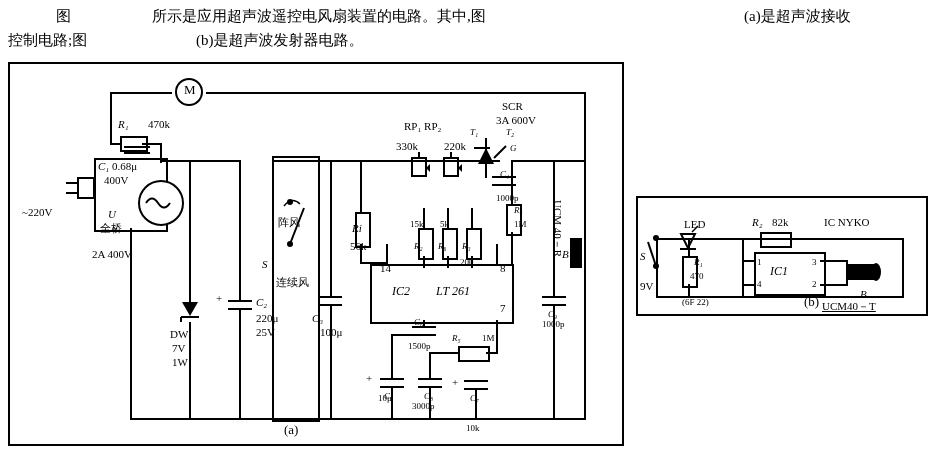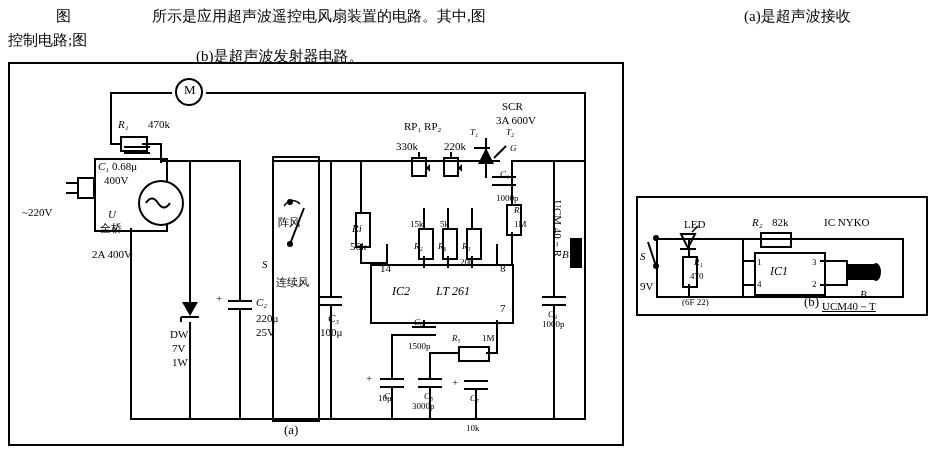--- a/index.html
+++ b/index.html
@@ -18,21 +18,21 @@
   .ic{position:absolute;border:2px solid #000;background:#fff;}
   .icname{position:absolute;font-size:12px;font-style:italic;}
 </style>
 </head>
 <body>
 
 <div class="cap" style="left:56px;top:6px;">图</div>
 <div class="cap" style="left:152px;top:6px;">所示是应用超声波遥控电风扇装置的电路。其中,图</div>
 <div class="cap" style="left:744px;top:6px;">(a)是超声波接收</div>
 <div class="cap" style="left:8px;top:30px;">控制电路;图</div>
-<div class="cap" style="left:196px;top:46px;">(b)是超声波发射器电路。</div>
+<div class="cap" style="left:196px;top:30px;">(b)是超声波发射器电路。</div>
 
 <div class="box" style="left:8px;top:62px;width:612px;height:380px;"></div>
 <div class="box" style="left:636px;top:196px;width:288px;height:116px;"></div>
 
 <div class="wire h" style="left:110px;top:92px;width:62px;"></div>
 <div class="wire h" style="left:206px;top:92px;width:378px;"></div>
 <div class="wire v" style="left:110px;top:92px;height:52px;"></div>
 <div class="wire h" style="left:110px;top:143px;width:12px;"></div>
 <div class="wire h" style="left:142px;top:143px;width:20px;"></div>
 <div class="wire v" style="left:160px;top:143px;height:20px;"></div>
@@ -102,21 +102,21 @@
   <path d="M2 10 q8 -10 16 -2" fill="none" stroke="#000" stroke-width="1.5"></path>
 </svg>
 <div class="lbl" style="left:278px;top:216px;">阵风</div>
 <div class="lbl it" style="left:262px;top:258px;">S</div>
 <div class="lbl" style="left:276px;top:276px;">连续风</div>
 
 <div class="wire v" style="left:330px;top:160px;height:136px;"></div>
 <div class="wire h" style="left:320px;top:296px;width:22px;"></div>
 <div class="wire h" style="left:320px;top:304px;width:22px;"></div>
 <div class="wire v" style="left:330px;top:304px;height:114px;"></div>
-<div class="lbl it" style="left:328px;top:312px;">C₃</div>
+<div class="lbl it" style="left:312px;top:312px;">C₃</div>
 <div class="lbl" style="left:320px;top:326px;">100μ</div>
 
 <div class="box" style="left:355px;top:212px;width:12px;height:32px;"></div>
 <div class="wire v" style="left:360px;top:160px;height:54px;"></div>
 <div class="wire v" style="left:360px;top:244px;height:20px;"></div>
 <div class="lbl it" style="left:352px;top:222px;">Ri</div>
 <div class="lbl" style="left:350px;top:240px;">56k</div>
 
 <div class="wire h" style="left:272px;top:160px;width:228px;"></div>
 

